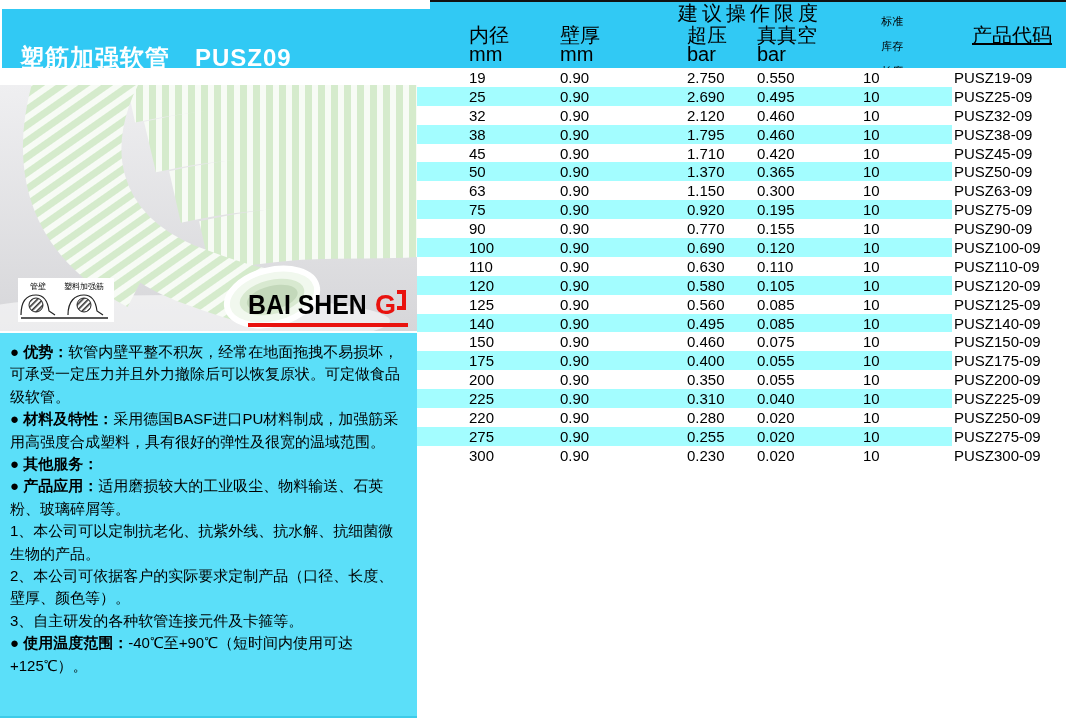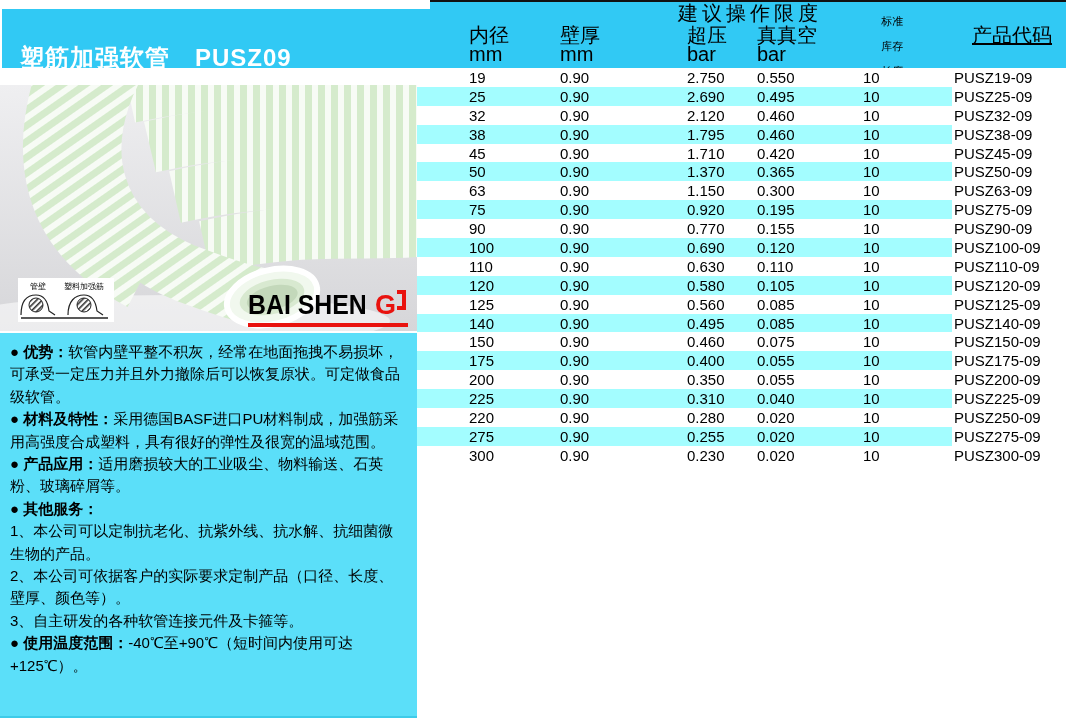--- a/index.html
+++ b/index.html
@@ -140,22 +140,22 @@
         <span class="logo-black">BAI SHEN</span>
         <span class="logo-g">G</span>
         <span class="logo-bracket"></span>
       </div>
     </div>
   </div>
 
   <div class="info-panel" id="info-panel">
       <p><span class="info-label">● 优势：</span>软管内壁平整不积灰，经常在地面拖拽不易损坏，可承受一定压力并且外力撤除后可以恢复原状。可定做食品级软管。</p>
       <p><span class="info-label">● 材料及特性：</span>采用德国BASF进口PU材料制成，加强筋采用高强度合成塑料，具有很好的弹性及很宽的温域范围。</p>
+      <p><span class="info-label">● 其他服务：</span></p>
       <p><span class="info-label">● 产品应用：</span>适用磨损较大的工业吸尘、物料输送、石英粉、玻璃碎屑等。</p>
-      <p><span class="info-label">● 其他服务：</span></p>
       <p>1、本公司可以定制抗老化、抗紫外线、抗水解、抗细菌微生物的产品。</p>
       <p>2、本公司可依据客户的实际要求定制产品（口径、长度、壁厚、颜色等）。</p>
       <p>3、自主研发的各种软管连接元件及卡箍等。</p>
       <p><span class="info-label">● 使用温度范围：</span>-40℃至+90℃（短时间内使用可达+125℃）。</p>
     </div>
 
   <div class="rows" id="rows">
       <div class="trow">
       <span class="tcell">19</span>
       <span class="tcell">0.90</span>

